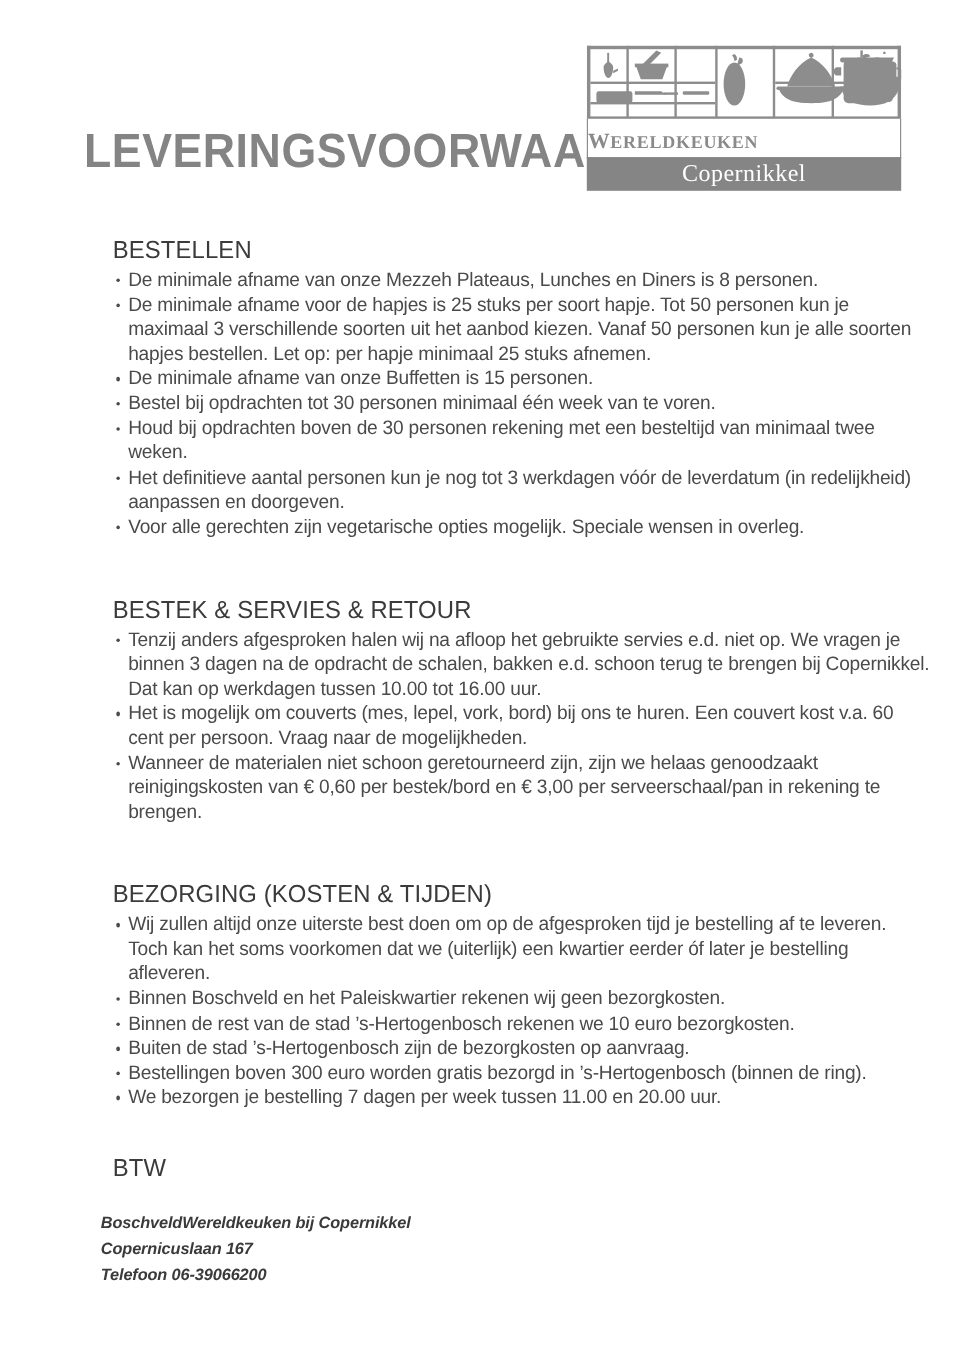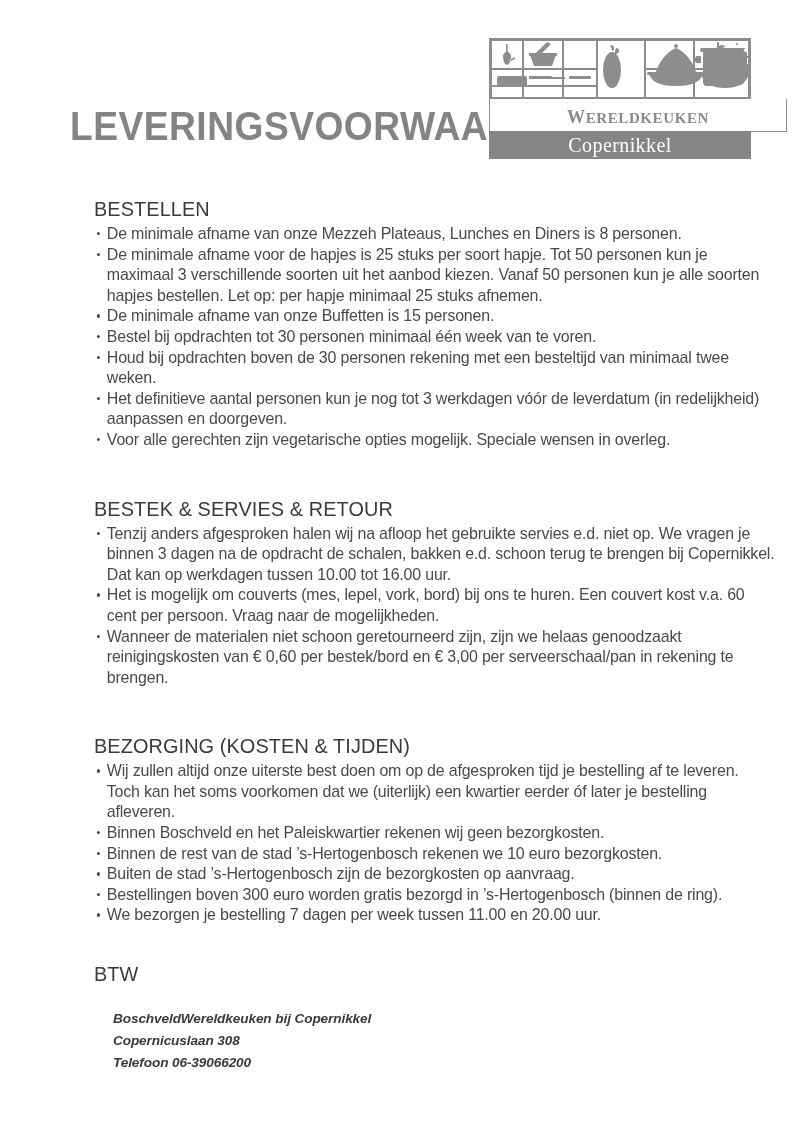--- a/index.html
+++ b/index.html
@@ -78,29 +78,28 @@
     width: 262px;
     height: 62px;
   }
 
   .logo-grid-wrap svg { display: block; }
 
   .logo-name {
     position: absolute;
     left: 0;
     top: 61px;
-    width: 298px;
+    width: 262px;
     height: 33px;
     box-sizing: border-box;
     border: 1.5px solid #8d8d8d;
     border-top: none;
     background: #fff;
     display: flex;
     align-items: center;
-    justify-content: center;
   }
   .logo-name span {
     font-family: "Liberation Serif", "DejaVu Serif", serif;
     font-weight: 700;
     font-size: 22px;
     letter-spacing: 0.6px;
     color: #8a8a8a;
     font-variant: small-caps;
     text-transform: lowercase;
     line-height: 1;
@@ -191,21 +190,20 @@
     padding-left: 84px;
     box-sizing: border-box;
   }
   .footer div {
     font-size: 13.6px;
     line-height: 22.2px;
     font-style: italic;
     font-weight: 700;
     color: #3a3a3a;
     letter-spacing: -0.1px;
-    margin-left: 29px;
   }
 </style>
 </head>
 <body>
 
 <div class="page">
 
   <div class="header">
 
     <div class="title-block">
@@ -355,17 +353,17 @@
 
     <div class="gap-md"></div>
 
     <div class="section">
       <h2 class="section-heading">BTW</h2>
     </div>
   </div>
 
   <div class="footer">
     <div>BoschveldWereldkeuken bij Copernikkel</div>
-    <div>Copernicuslaan 308</div>
+    <div>Copernicuslaan 167</div>
     <div>Telefoon 06-39066200</div>
   </div>
 
 </div>
 
 </body></html>

